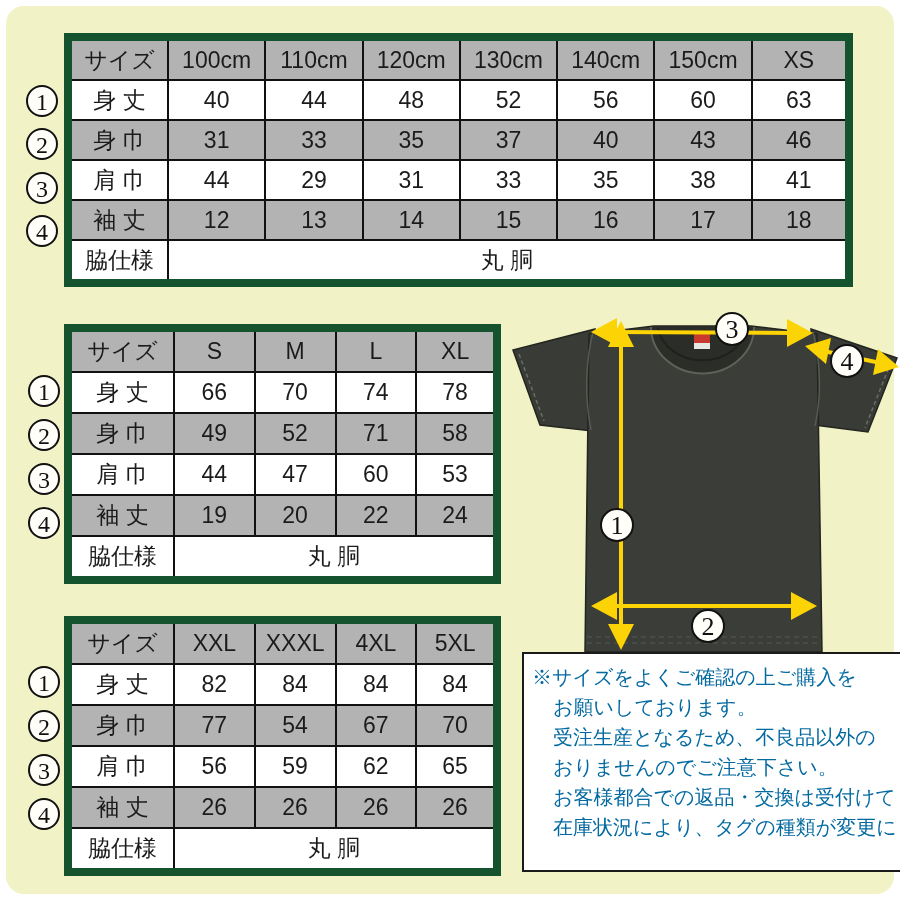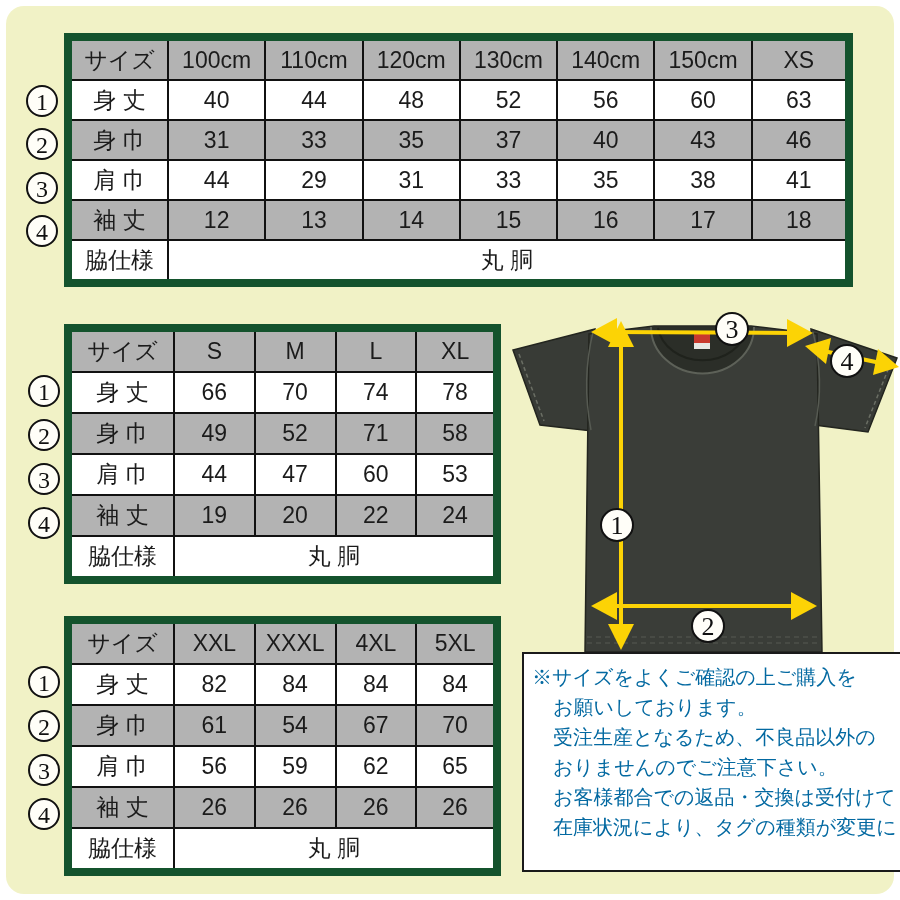--- a/index.html
+++ b/index.html
@@ -181,21 +181,21 @@
     </tr>
     <tr>
       <td>身 丈</td>
       <td>82</td>
       <td>84</td>
       <td>84</td>
       <td>84</td>
     </tr>
     <tr>
       <td class="g">身 巾</td>
-      <td class="g">61</td>
+      <td class="g">77</td>
       <td class="g">54</td>
       <td class="g">67</td>
       <td class="g">70</td>
     </tr>
     <tr>
       <td>肩 巾</td>
       <td>56</td>
       <td>59</td>
       <td>62</td>
       <td>65</td>

